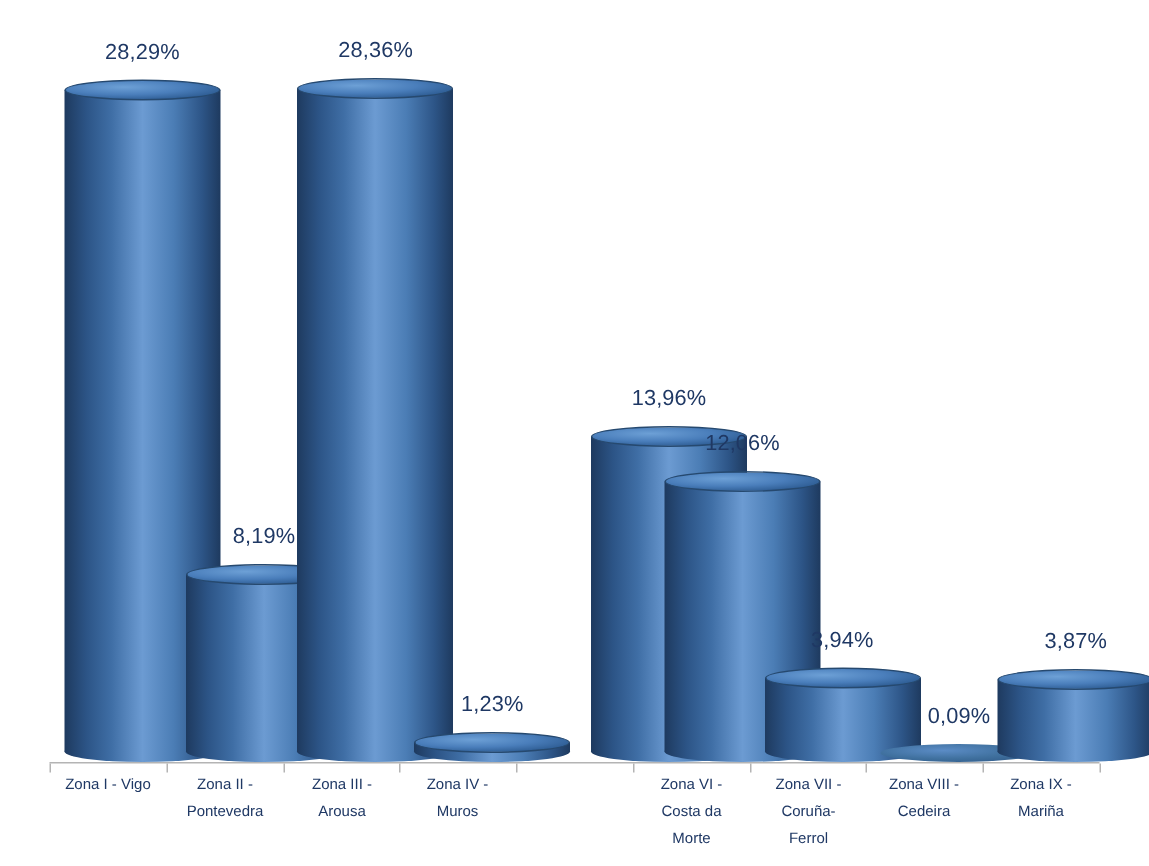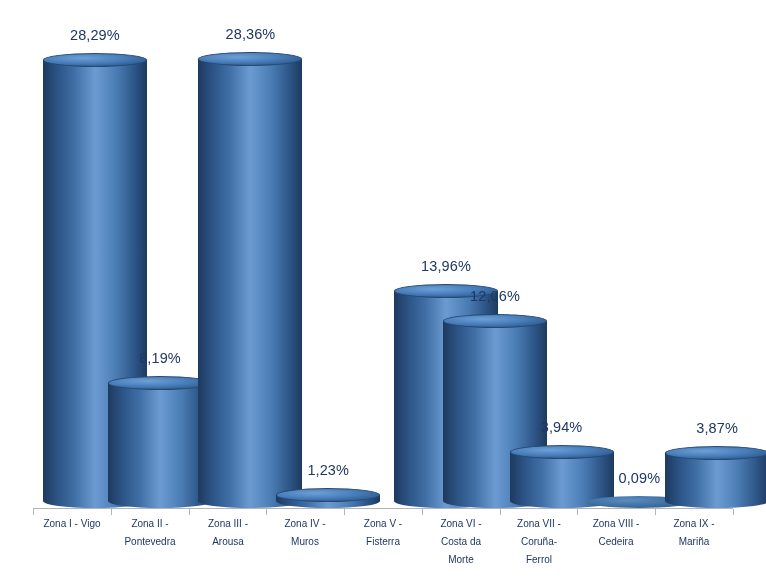--- a/index.html
+++ b/index.html
@@ -152,21 +152,21 @@
 
   <div id="plot-area">
       <div class="bar-group" style="left: 42.8889px; width: 58px;">
         <div class="cyl" style="height: 455px;">
           <div class="cyl-bottom"></div>
           <div class="cyl-body"></div>
           <div class="cyl-top"></div>
         </div>
         <div class="bar-value" style="bottom: 465px;">28,29%</div>
       </div>
-      <div class="bar-group" style="left: 108px; width: 58px; text-align: center;">
+      <div class="bar-group" style="left: 124px; width: 58px; text-align: center;">
         <div class="cyl" style="height: 132px;">
           <div class="cyl-bottom"></div>
           <div class="cyl-body"></div>
           <div class="cyl-top"></div>
         </div>
         <div class="bar-value" style="bottom: 142px;">8,19%</div>
       </div>
       <div class="bar-group" style="left: 198.444px; width: 58px;">
         <div class="cyl" style="height: 456px;">
           <div class="cyl-bottom"></div>
@@ -231,24 +231,20 @@
         <div>Zona III -</div>
         <div>Arousa</div>
       </div>
       <div class="cat-label" style="left: 111px; width: 78px;">
         <div>Zona II -</div>
         <div>Pontevedra</div>
       </div>
       <div class="cat-label" style="left: 266px; width: 78px;">
         <div>Zona IV -</div>
         <div>Muros</div>
-      </div>
-      <div class="cat-label" style="left: 344px; width: 78px;">
-        <div>Zona V -</div>
-        <div>Fisterra</div>
       </div>
       <div class="cat-label" style="left: 500px; width: 78px;">
         <div>Zona VII -</div>
         <div>Coruña-</div>
         <div>Ferrol</div>
       </div>
       <div class="cat-label" style="left: 422px; width: 78px;">
         <div>Zona VI -</div>
         <div>Costa da</div>
         <div>Morte</div>

